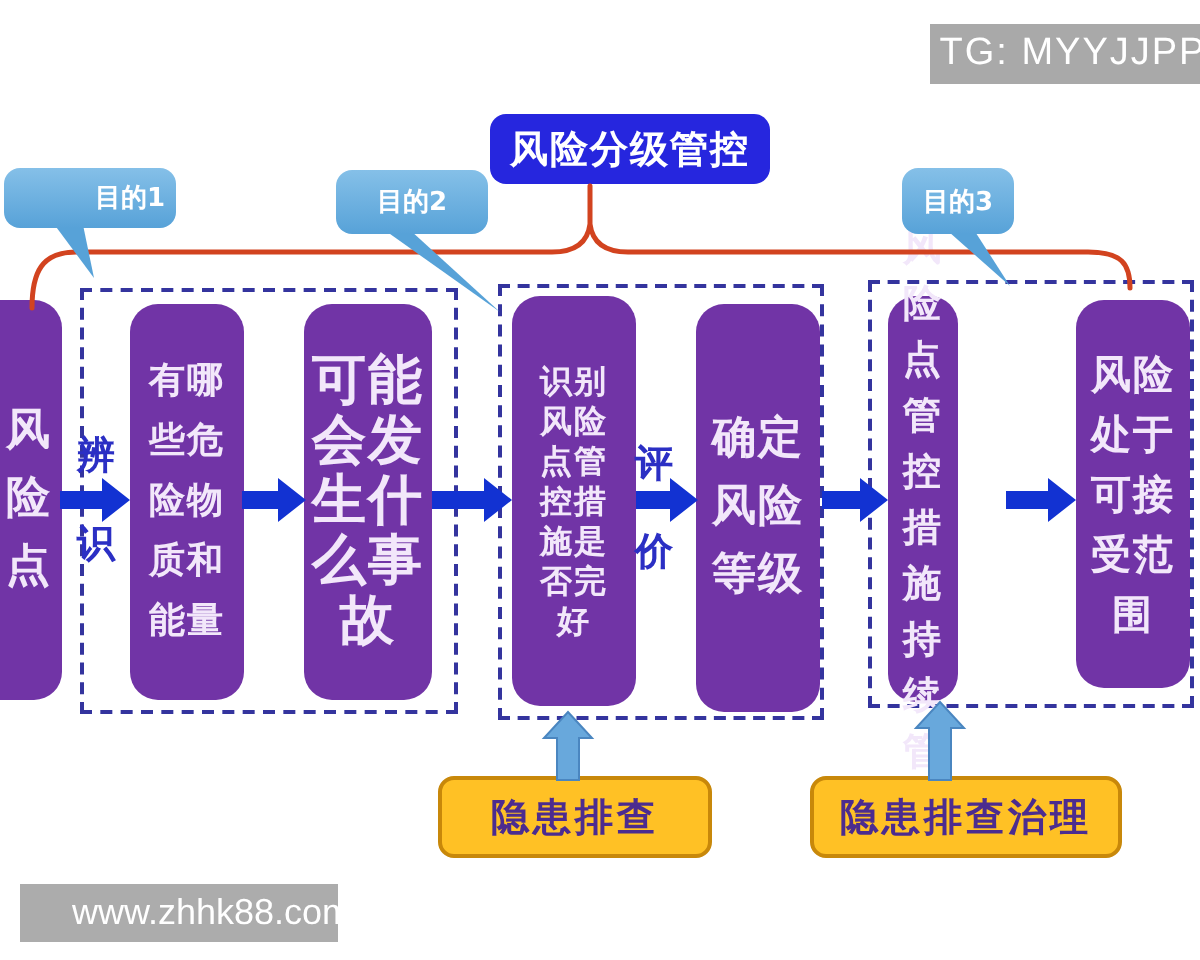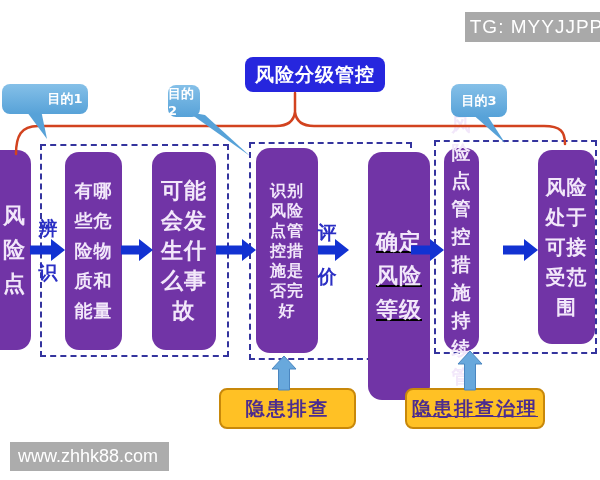--- a/index.html
+++ b/index.html
@@ -20,45 +20,45 @@
     background:#2626de;border-radius:8px;color:#ffffff;font-weight:bold;font-size:19px;
     display:flex;align-items:center;justify-content:center;letter-spacing:1px;z-index:3;margin-left:17px;
   }
   
   .callout{
     position:absolute;background:linear-gradient(180deg,#85c0e8 0%,#57a2d8 100%);
     border-radius:8px;color:#ffffff;font-weight:bold;font-size:13px;
     display:flex;align-items:center;justify-content:center;z-index:6;
   }
   .callout.c1{left:2px;top:84px;width:46px;height:30px;padding-left:40px;}
-  .callout.c2{left:168px;top:85px;width:32px;height:32px;}
+  .callout.c2{left:168px;top:85px;width:76px;height:32px;}
   .callout.c3{left:451px;top:84px;width:56px;height:33px;}
   
   .group{position:absolute;border:2px dashed #34349e;z-index:1;}
   .group.g1{left:40px;top:144px;width:185px;height:209px;}
   .group.g2{left:249px;top:142px;width:159px;height:214px;}
   .group.g3{left:434px;top:140px;width:159px;height:210px;}
   
   .pbox{
     position:absolute;background:#7134a6;border-radius:14px;z-index:2;
     display:flex;align-items:center;justify-content:center;
   }
   .pbox span{
     white-space:pre-line;color:#f2e7fa;font-weight:bold;text-align:center;
     letter-spacing:1px;
   }
   .pbox.b1{left:-14px;top:150px;width:45px;height:200px;}
   .pbox.b1 span{font-size:22px;line-height:34px;padding-left:12px;}
   .pbox.b2{left:65px;top:152px;width:57px;height:198px;}
   .pbox.b2 span{font-size:18px;line-height:30px;}
   .pbox.b3{left:152px;top:152px;width:64px;height:198px;}
-  .pbox.b3 span{font-size:22px;line-height:30px;}
+  .pbox.b3 span{font-size:27px;line-height:30px;}
   .pbox.b4{left:256px;top:148px;width:62px;height:205px;}
   .pbox.b4 span{font-size:16px;line-height:20px;}
-  .pbox.b5{left:368px;top:152px;width:62px;height:248px;text-decoration:underline;}
+  .pbox.b5{left:348px;top:152px;width:62px;height:204px;}
   .pbox.b5 span{font-size:22px;line-height:34px;}
   .pbox.b6{left:444px;top:148px;width:35px;height:203px;}
   .pbox.b6 span{font-size:19px;line-height:28px;}
   .pbox.b7{left:538px;top:150px;width:57px;height:194px;}
   .pbox.b7 span{font-size:20px;line-height:30px;}
   
   .edge-label{
     position:absolute;color:#2b2fc4;font-weight:bold;font-size:19px;
     white-space:pre-line;text-align:center;line-height:44px;z-index:5;width:24px;
   }
@@ -66,26 +66,26 @@
   .edge-label.e2{left:315px;top:210px;}
   
   .overlay{position:absolute;left:0;top:0;z-index:4;}
   
   .obox{
     position:absolute;top:388px;height:41px;background:#ffc125;border:2px solid #c8880a;
     border-radius:8px;color:#4c2c8f;font-weight:bold;font-size:19px;letter-spacing:2px;
     display:flex;align-items:center;justify-content:center;box-sizing:border-box;z-index:3;
   }
   .obox.o1{left:219px;width:137px;}
-  .obox.o2{left:405px;width:140px;text-decoration:underline;}
+  .obox.o2{left:405px;width:156px;}
   
   .site-bar{
     position:absolute;left:10px;top:442px;width:159px;height:29px;
     background:#acacac;color:#ffffff;font-size:18px;
-    display:flex;align-items:center;padding-left:8px;box-sizing:border-box;
+    display:flex;align-items:center;padding-left:26px;box-sizing:border-box;
     font-family:"Liberation Sans",sans-serif;z-index:2;
   }
 </style>
 </head>
 <body>
 
 <div class="canvas">
 
   <div class="tg-badge">TG: MYYJJPP</div>
 

